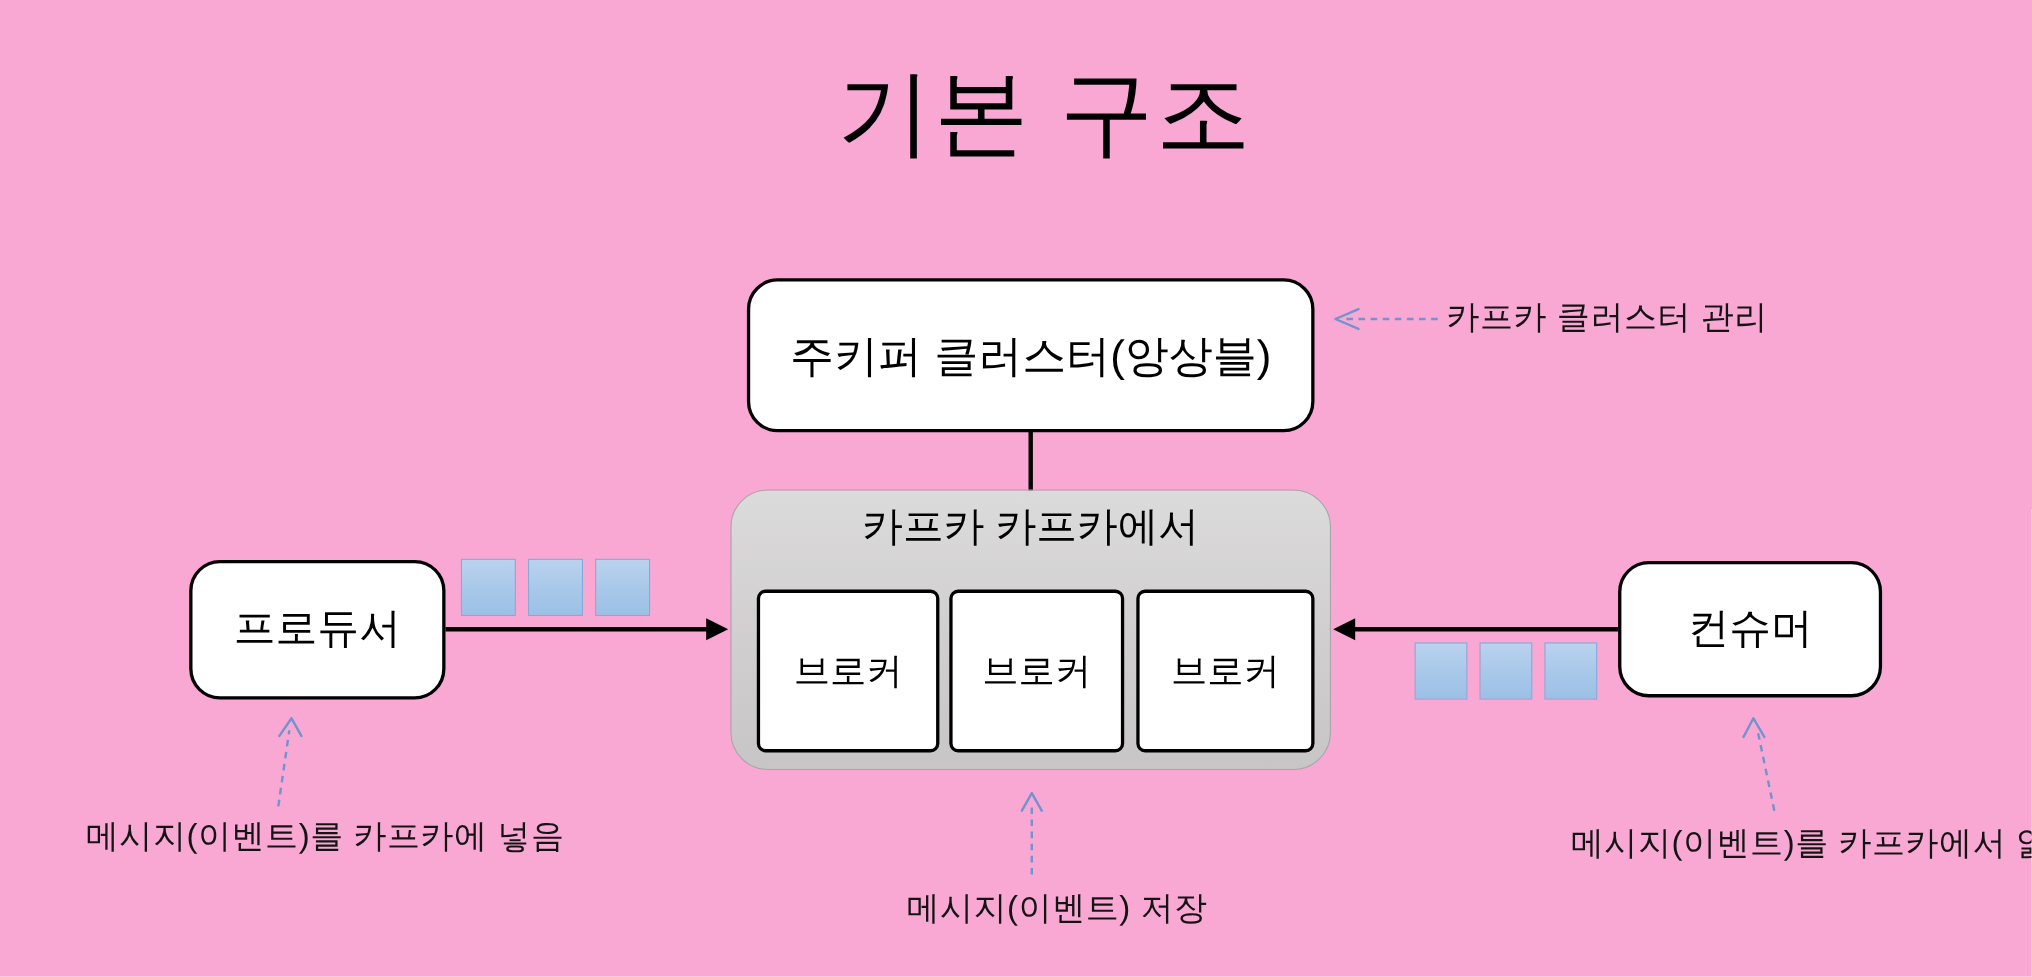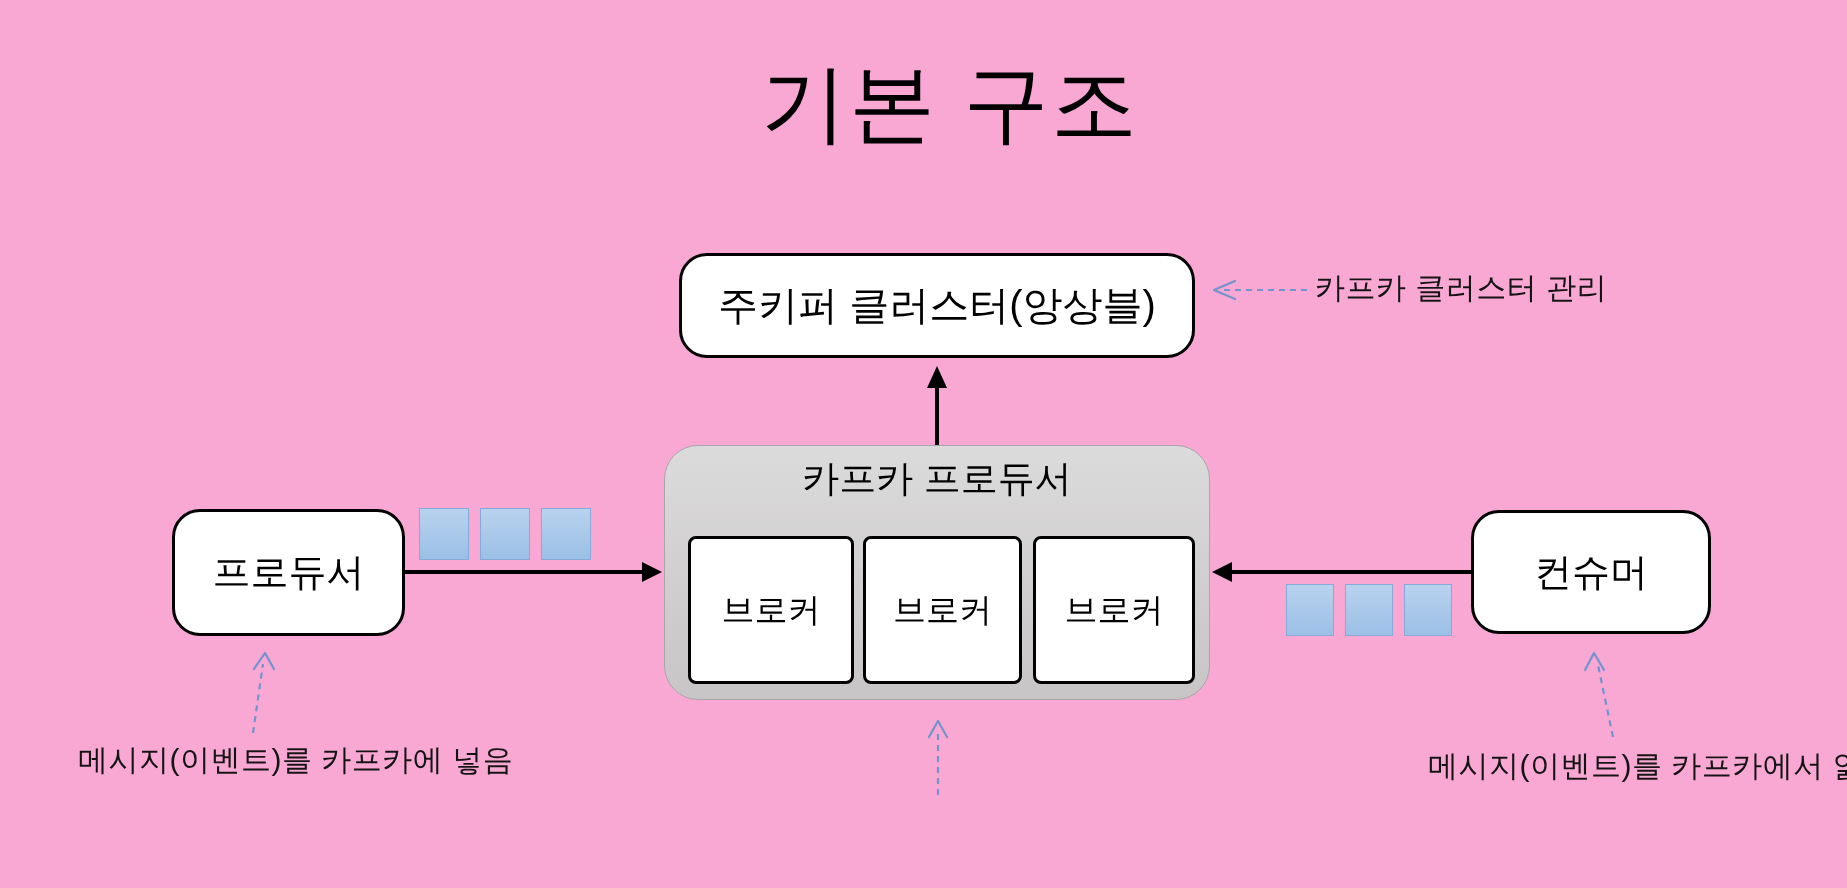--- a/index.html
+++ b/index.html
@@ -8,21 +8,21 @@
 
   .title{
     position:absolute;left:530px;top:54px;width:840px;
     text-align:center;font-size:86px;line-height:1.15;color:#000;
     font-weight:400;letter-spacing:2px;white-space:nowrap;
   }
 
   .shape{position:absolute;box-sizing:border-box;background:#fff;border:3px solid #000;}
 
   .zookeeper{
-    left:679px;top:253px;width:516px;height:105px;border-radius:28px;
+    left:679px;top:253px;width:516px;height:140px;border-radius:28px;
     display:flex;align-items:center;justify-content:center;
     font-size:40px;color:#000;white-space:nowrap;
   }
 
   .cluster{
     left:664px;top:445px;width:546px;height:255px;border-radius:34px;
     background:linear-gradient(180deg,#dcdbdb 0%,#cfcdcd 60%,#c7c5c5 100%);
     border:1px solid #a8a6a6;
   }
   .cluster-label{
@@ -111,21 +111,21 @@
       <line class="blue-dash" x1="1613" y1="737" x2="1598" y2="665"></line>
       <path class="blue-head" d="M1585,670 L1594,653 L1604,670"></path>
     </g>
   </svg>
 
   <div class="shape zookeeper">
     <span>주키퍼 클러스터(앙상블)</span>
   </div>
 
   <div class="shape cluster">
-    <div class="cluster-label">카프카 프로듀서</div>
+    <div class="cluster-label">카프카 카프카에서</div>
     <div class="broker broker1">
       <span>브로커</span>
     </div>
     <div class="broker broker2">
       <span>브로커</span>
     </div>
     <div class="broker broker3">
       <span>브로커</span>
     </div>
   </div>
@@ -140,15 +140,16 @@
 
   <div class="msg pm pm1"></div>
   <div class="msg pm pm2"></div>
   <div class="msg pm pm3"></div>
   <div class="msg cm cm1"></div>
   <div class="msg cm cm2"></div>
   <div class="msg cm cm3"></div>
 
   <div class="note note-producer">메시지(이벤트)를 카프카에 넣음</div>
   <div class="note note-zk">카프카 클러스터 관리</div>
+  <div class="note note-storage">메시지(이벤트) 저장</div>
   <div class="note note-consumer">메시지(이벤트)를 카프카에서 읽음</div>
 
 </div>
 
 </body></html>

